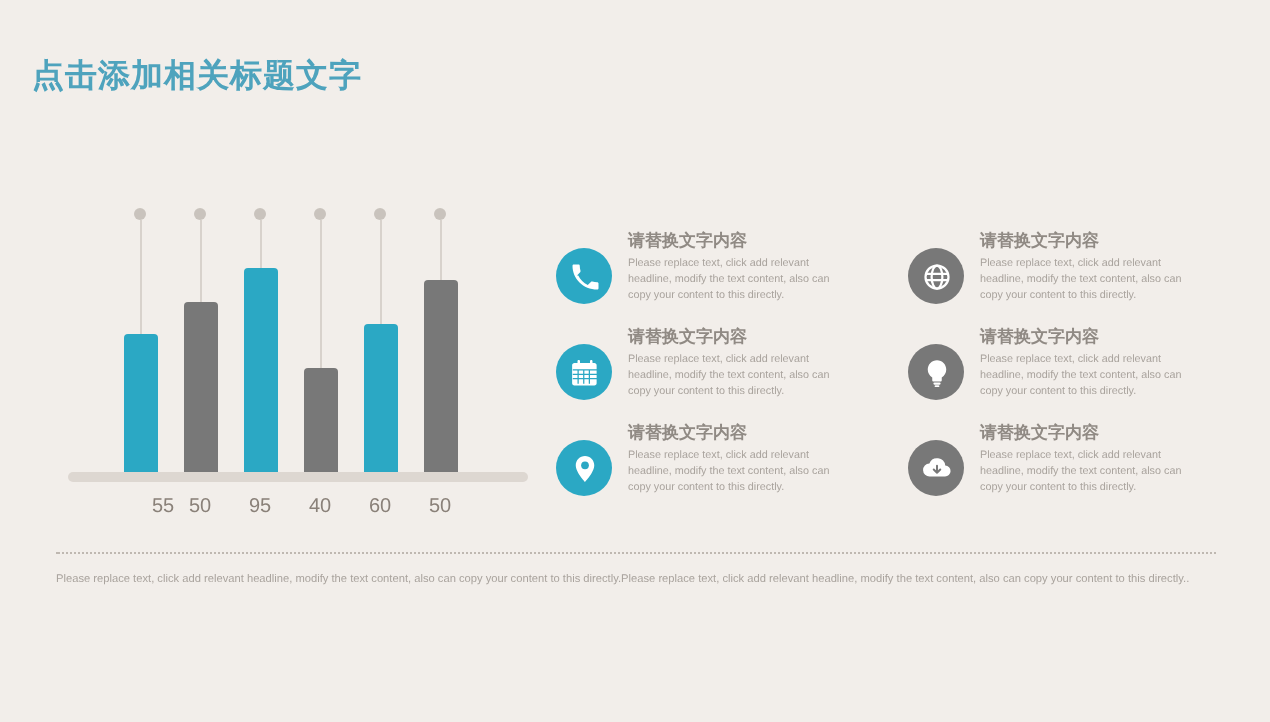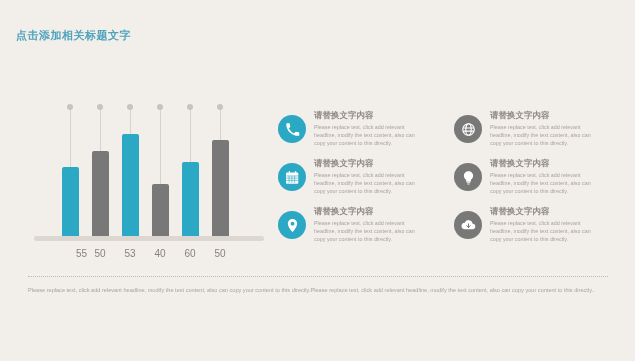--- a/index.html
+++ b/index.html
@@ -12,21 +12,21 @@
     background: #f2eeea;
     font-family: "Liberation Sans", "DejaVu Sans", sans-serif;
     position: relative;
   }
 
   
   #slide-title {
     position: absolute;
     left: 16px;
     top: 28px;
-    font-size: 11px;
+    font-size: 16px;
     font-weight: bold;
     color: #4ea3bd;
     letter-spacing: 0.5px;
     white-space: nowrap;
   }
   #title-rule {
     position: absolute;
     left: 0;
     top: 52px;
     width: 635px;
@@ -103,21 +103,21 @@
     top: 104px;
     width: 340px;
     display: grid;
     grid-template-columns: 1fr 1fr;
     grid-auto-rows: 48px;
     column-gap: 12px;
     row-gap: 0px;
   }
   .feature {
     display: flex;
-    align-items: center;
+    align-items: flex-end;
     gap: 8px;
   }
   .feat-icon {
     flex: 0 0 auto;
     width: 28px;
     height: 28px;
     border-radius: 50%;
     display: flex;
     align-items: center;
     justify-content: center;
@@ -194,21 +194,21 @@
       </div>
       <div class="bar-col" style="left: 177.5px; height: 132px;">
         <div class="bar-dot" style="background: rgb(201, 195, 189);"></div>
         <div class="bar-stem" style="height: 30px;"></div>
         <div class="bar-rect" style="height: 96px; background: rgb(120, 120, 120);"></div>
       </div>
     </div>
   <div id="chart-baseline"></div>
 <div class="bar-label" style="left: 39px;">55</div>
     <div class="bar-label" style="left: 57.5px;">50</div>
-    <div class="bar-label" style="left: 87.5px;">53</div>
+    <div class="bar-label" style="left: 87.5px;">95</div>
     <div class="bar-label" style="left: 117.5px;">40</div>
     <div class="bar-label" style="left: 147.5px;">60</div>
     <div class="bar-label" style="left: 177.5px;">50</div>
   </div>
 
 <div id="features">
     <div class="feature">
       <div class="feat-icon" style="background: rgb(43, 168, 196);">
         <svg width="15" height="15" viewBox="0 0 24 24" fill="white">
           <path d="M6.6 10.8c1.7 3.4 4.2 5.9 7.6 7.6l2.5-2.5c.3-.3.8-.4 1.2-.3 1.2.4 2.5.6 3.9.6.6 0 1 .5 1 1V21c0 .6-.4 1-1 1C10.5 22 2 13.5 2 3c0-.6.5-1 1-1h3.8c.6 0 1 .4 1 1 0 1.3.2 2.6.6 3.9.1.4 0 .8-.3 1.2l-2.5 2.7z"></path>

